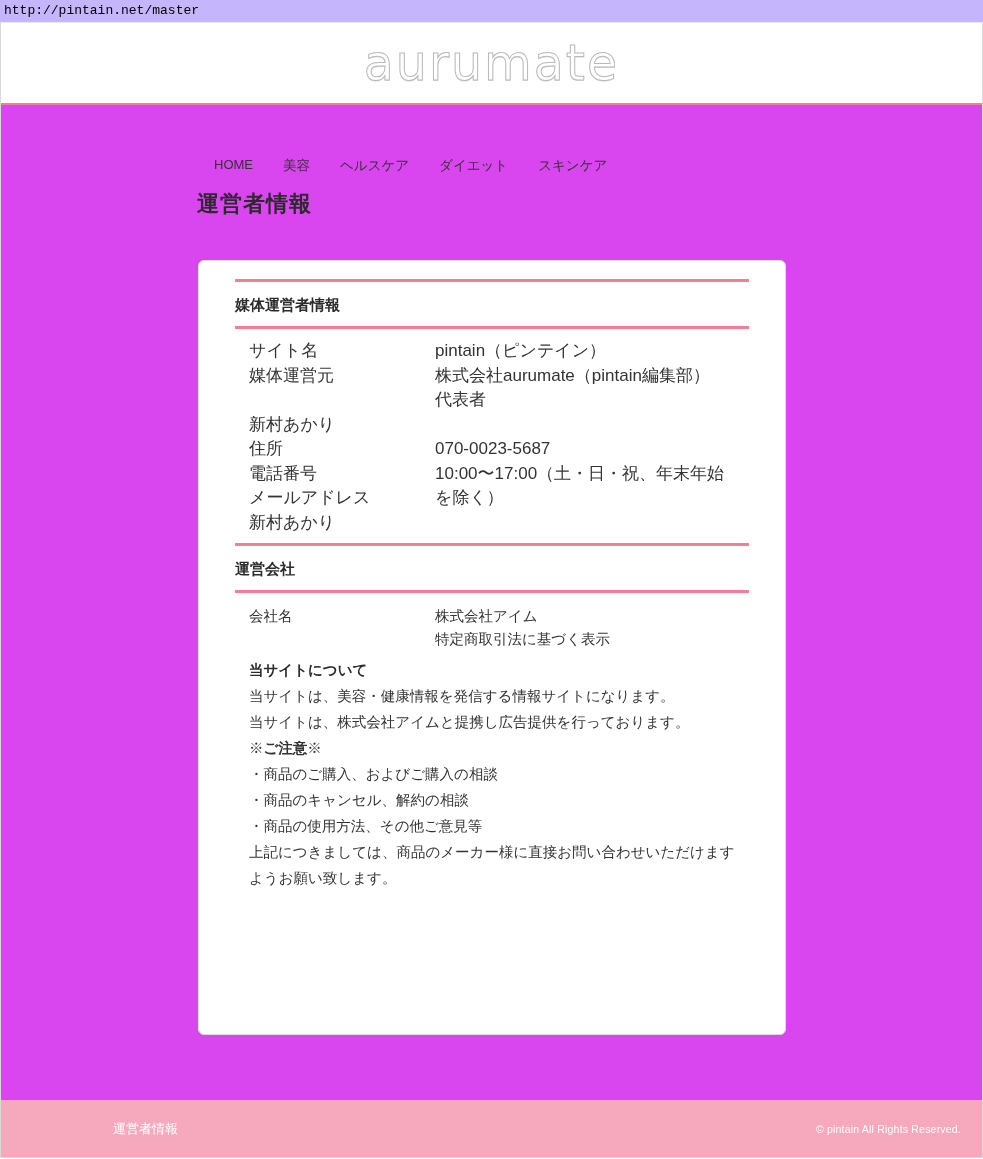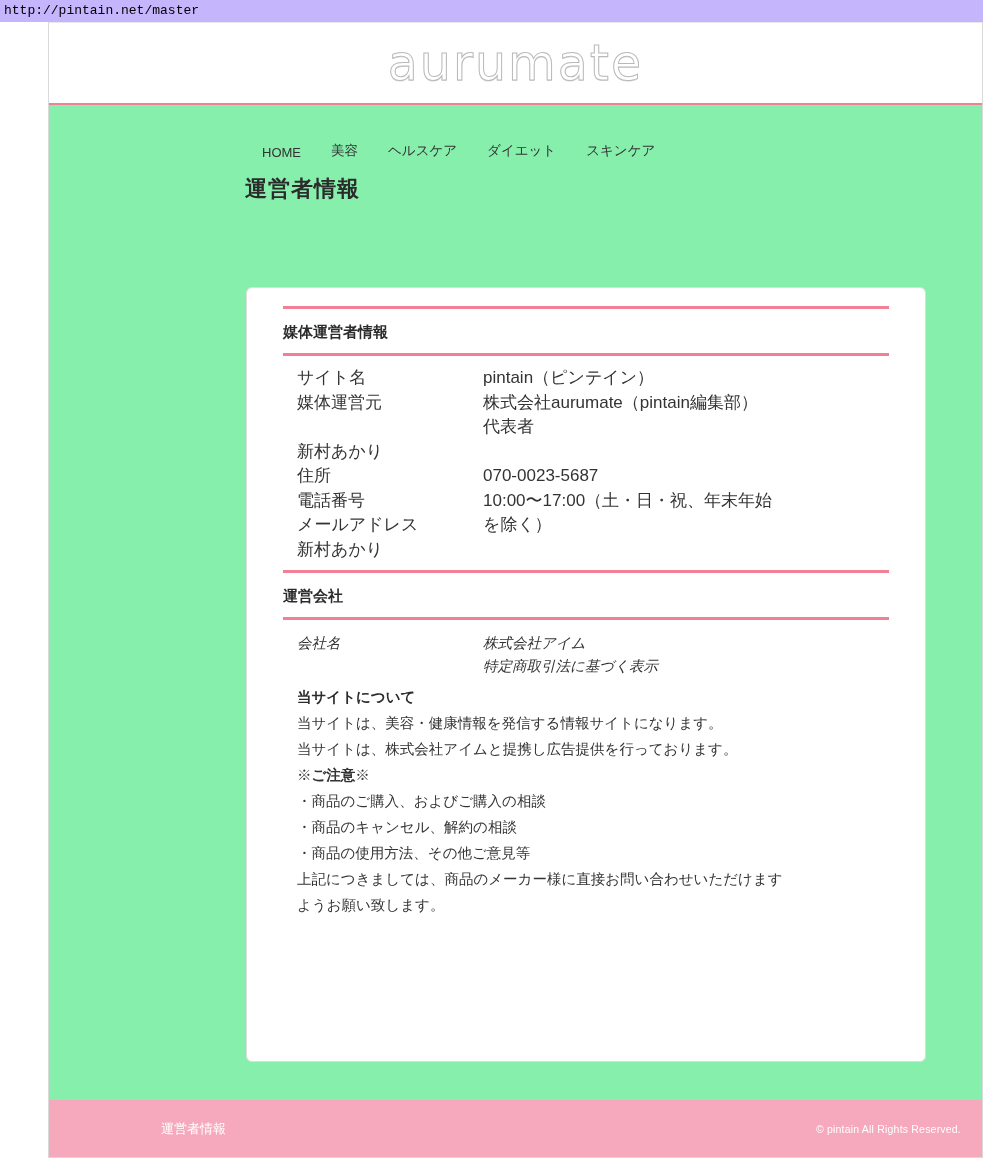--- a/index.html
+++ b/index.html
@@ -30,22 +30,21 @@
 
   
   .page {
     border-left: 1px solid #d9d9d9;
     border-right: 1px solid #d9d9d9;
     border-bottom: 1px solid #d9d9d9;
     border-top: 1px solid #e8e8e8;
     height: 1136px;
     box-sizing: border-box;
     position: relative;
-    background: #86efac;
-    margin-left: 48px;
+    background: #d946ef;
   }
 
   
   .header {
     height: 80px;
     display: flex;
     align-items: center;
     justify-content: center;
     border-bottom: 2px solid #ef8095;
     background: #ffffff;
@@ -56,23 +55,23 @@
     font-weight: 400;
     letter-spacing: 2px;
     color: #ffffff;
     -webkit-text-stroke: 1px #b9b9b9;
     text-shadow: 0 1px 0 #d8d8d8;
   }
 
   
   .nav {
     display: flex;
-    align-items: flex-end;
+    align-items: flex-start;
     gap: 30px;
-    padding: 37px 0 0 213px;
+    padding: 52px 0 0 213px;
     font-size: 13px;
     color: #333333;
   }
   .nav-item {
     white-space: nowrap;
     cursor: pointer;
   }
   .nav-item.jp { font-size: 13.5px; }
 
   
@@ -81,22 +80,22 @@
     font-size: 22px;
     font-weight: 700;
     color: #2b2b2b;
     letter-spacing: 1px;
   }
 
   
   .card {
     position: absolute;
     left: 197px;
-    top: 264px;
-    width: 680px;
+    top: 237px;
+    width: 588px;
     height: 775px;
     border: 1px solid #dddddd;
     border-radius: 6px;
     box-sizing: border-box;
     background: #ffffff;
   }
   .card-inner {
     padding: 18px 36px 0 36px;
   }
 
@@ -129,21 +128,20 @@
     box-sizing: border-box;
   }
   .row .desc {
     flex: 1 1 auto;
   }
 
   .dl2 {
     padding-top: 12px;
     font-size: 14.5px;
     line-height: 23px;
-    font-style: italic;
   }
 
   
   .about {
     padding: 6px 0 0 14px;
     font-size: 14.5px;
     line-height: 26px;
     color: #333333;
   }
   .about .bold {

